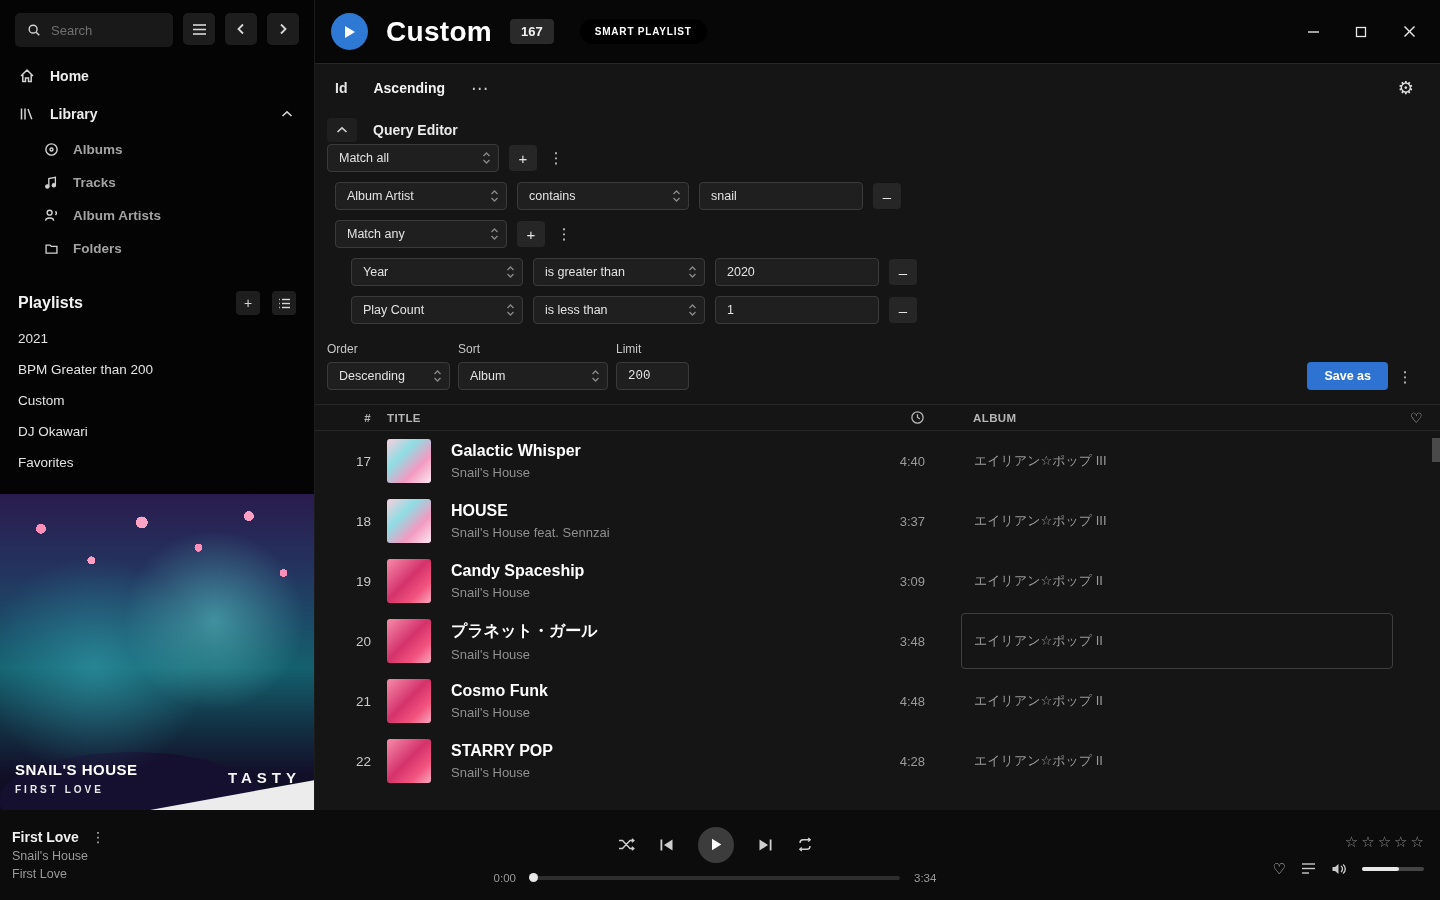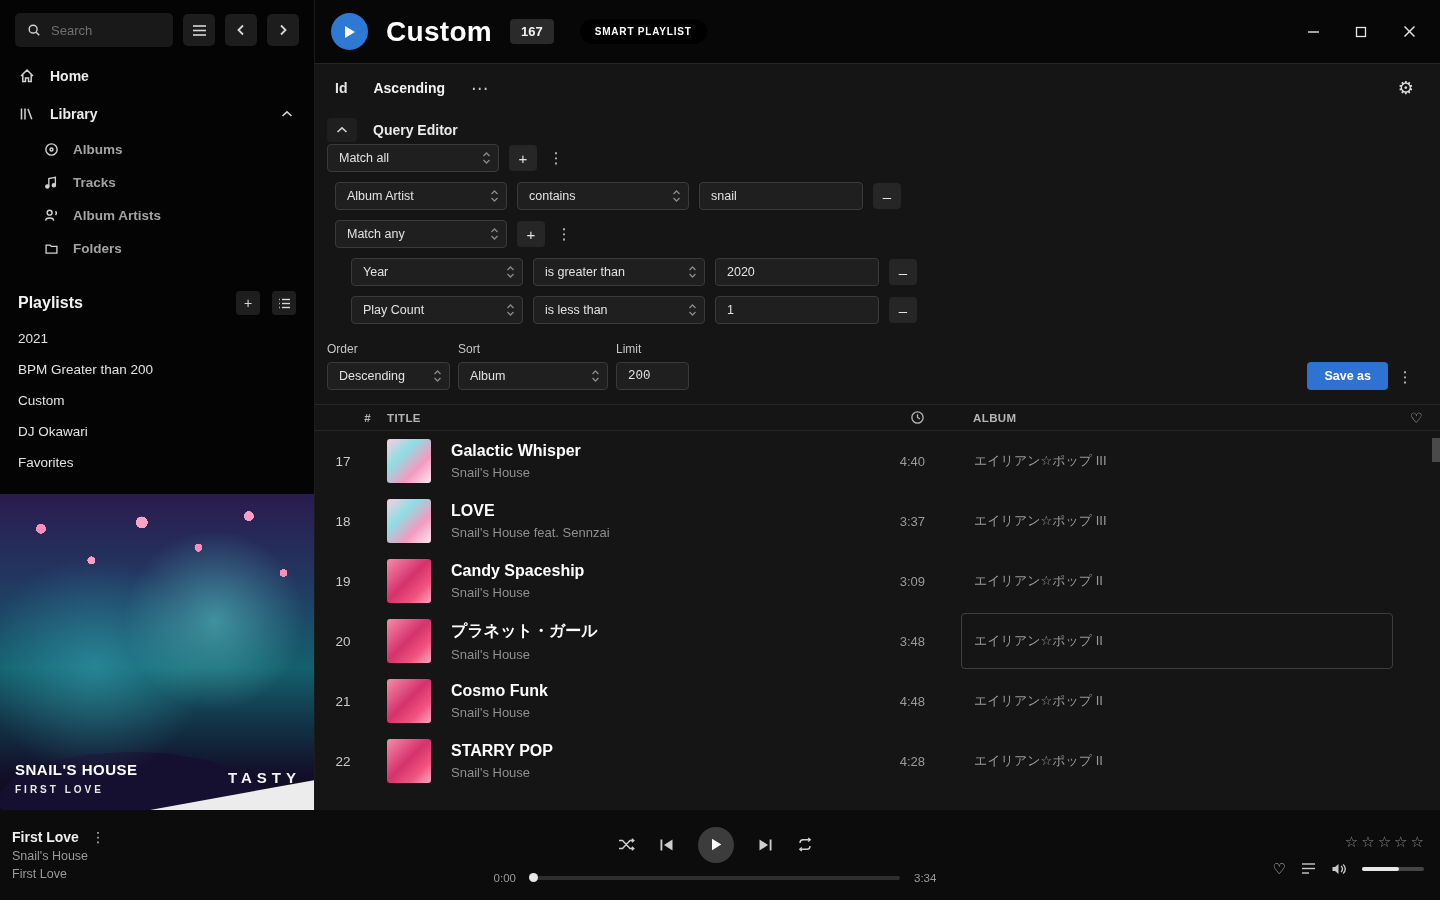--- a/index.html
+++ b/index.html
@@ -4,21 +4,21 @@
 <style>
   * { margin:0; padding:0; box-sizing:border-box; }
   html,body { width:1440px; height:900px; overflow:hidden; }
   body { font-family:"Liberation Sans","DejaVu Sans",sans-serif; background:#0a0a0a; color:#e8e8e8; }
   svg { display:block; }
 
   .app { display:grid; grid-template-columns:315px 1fr; grid-template-rows:810px 90px; width:1440px; height:900px; }
 
   
   .sidebar { background:#040404; border-right:1px solid #1c1c1c; display:flex; flex-direction:column; overflow:hidden; }
-  .sidebar-top { display:flex; align-items:center; gap:10px; padding:13px 15px 10px 15px; }
+  .sidebar-top { display:flex; align-items:flex-start; gap:10px; padding:13px 15px 10px 15px; }
   .search-box { width:160px; height:34px; background:#191919; border-radius:5px; display:flex; align-items:center; gap:8px; padding:0 10px; color:#707070; }
   .search-box input { background:transparent; border:none; outline:none; color:#cfcfcf; font-size:13px; width:100%; font-family:inherit; }
   .search-box input::placeholder { color:#707070; }
   .icon-btn { width:32px; height:32px; background:#1d1d1d; border:none; border-radius:5px; display:flex; align-items:center; justify-content:center; color:#d8d8d8; cursor:pointer; flex:none; font-size:15px; }
   .nav-item { display:flex; align-items:center; gap:14px; padding:11px 18px; font-size:14px; font-weight:700; color:#ededed; cursor:pointer; }
   .nav-item .grow { flex:1; }
   .sub-item { display:flex; align-items:center; gap:13px; padding:9px 18px 9px 42px; font-size:13.5px; font-weight:700; color:#a3a3a3; cursor:pointer; }
   .sicon { width:18px; display:flex; justify-content:center; color:#d2d2d2; flex:none; }
   .playlists-head { display:flex; align-items:center; padding:26px 18px 8px 18px; }
   .ph-title { font-size:16px; font-weight:800; color:#f2f2f2; flex:1; }
@@ -82,21 +82,21 @@
   
   .tracklist { flex:1; position:relative; overflow:hidden; margin-top:14px; }
   .tl-grid { display:grid; grid-template-columns:56px 76px 400px 90px 36px 420px 1fr; align-items:center; }
   .tl-header { height:27px; border-top:1px solid #262626; border-bottom:1px solid #262626; color:#b5b5b5; font-size:11.5px; font-weight:700; letter-spacing:.4px; }
   .col-idx { text-align:right; }
   .col-title { grid-column:2/4; padding-left:16px; }
   .col-dur { display:flex; justify-content:flex-end; padding-right:12px; color:#b5b5b5; }
   .col-album { grid-column:6; }
   .col-fav { grid-column:7; display:flex; justify-content:center; font-size:14px; color:#b5b5b5; }
   .track-row { height:60px; cursor:pointer; }
-  .tr-num { text-align:center; font-size:13.5px; color:#c9c9c9; }
+  .tr-num { text-align:right; font-size:13.5px; color:#c9c9c9; }
   .tr-art { width:44px; height:44px; margin-left:16px; border-radius:3px; grid-column:2; }
   .art-a { background:linear-gradient(135deg,#f9cfdd 0%,#8fdde4 35%,#f49ac1 68%,#fbe7f0 100%); }
   .art-b { background:linear-gradient(135deg,#f78bab 0%,#d4326b 48%,#f2547f 75%,#f9a8c0 100%); }
   .tr-main { padding-left:4px; overflow:hidden; }
   .tr-title { font-size:16px; font-weight:600; color:#ffffff; white-space:nowrap; }
   .tr-artist { font-size:13px; color:#8f8f8f; margin-top:5px; white-space:nowrap; }
   .tr-dur { text-align:right; padding-right:12px; font-size:13px; color:#9a9a9a; }
   .tr-album { grid-column:6; font-size:13px; color:#9a9a9a; height:56px; display:flex; align-items:center; padding:0 12px; margin-left:-12px; border:1px solid transparent; border-radius:4px; }
   .tr-album.focused { border-color:#3e3e3e; }
   .scrollbar-track { position:absolute; top:28px; right:0; width:8px; height:300px; }
@@ -453,21 +453,21 @@
           <div class="tr-artist">Snail's House</div>
         </div>
         <span class="tr-dur" style="grid-column:4">4:40</span>
         <div class="tr-album">エイリアン☆ポップ III</div>
       </div>
 
       <div class="tl-grid track-row">
         <span class="tr-num">18</span>
         <div class="tr-art art-a"></div>
         <div class="tr-main">
-          <div class="tr-title">LOVE</div>
+          <div class="tr-title">HOUSE</div>
           <div class="tr-artist">Snail's House feat. Sennzai</div>
         </div>
         <span class="tr-dur" style="grid-column:4">3:37</span>
         <div class="tr-album">エイリアン☆ポップ III</div>
       </div>
 
       <div class="tl-grid track-row">
         <span class="tr-num">19</span>
         <div class="tr-art art-b"></div>
         <div class="tr-main">

